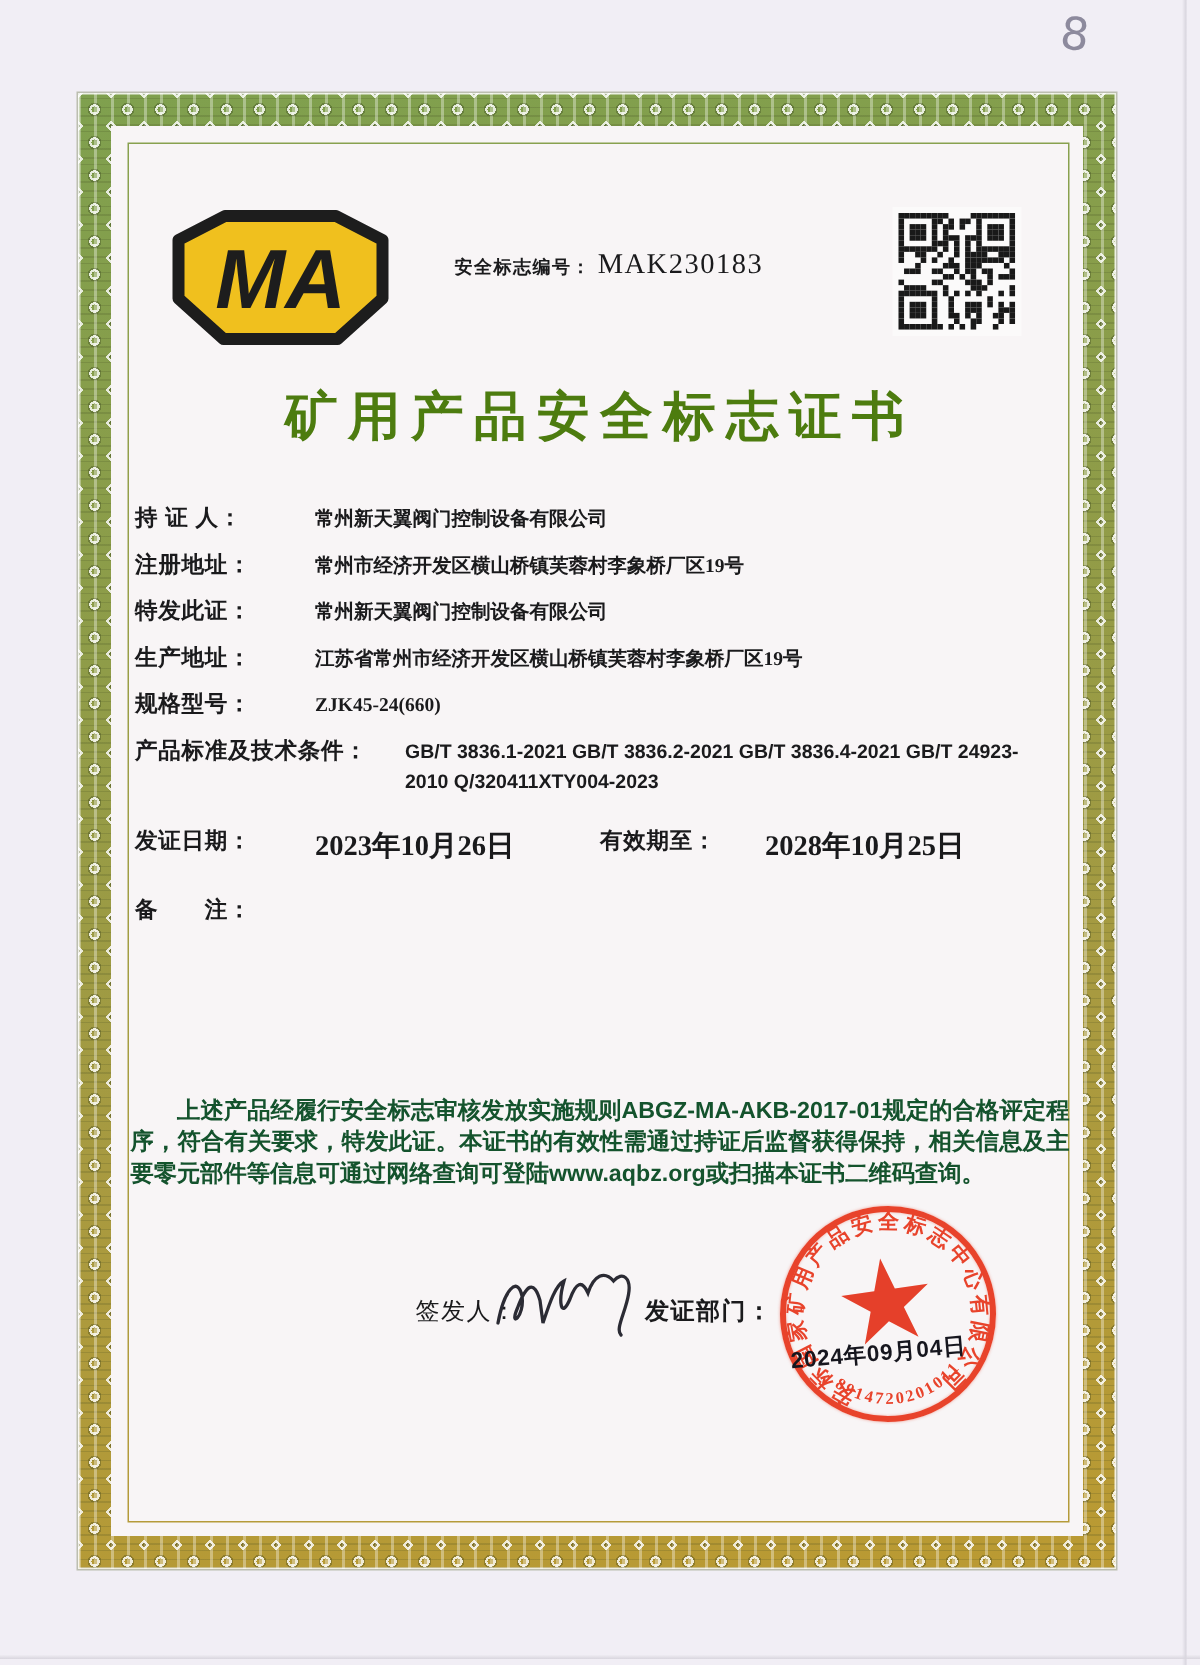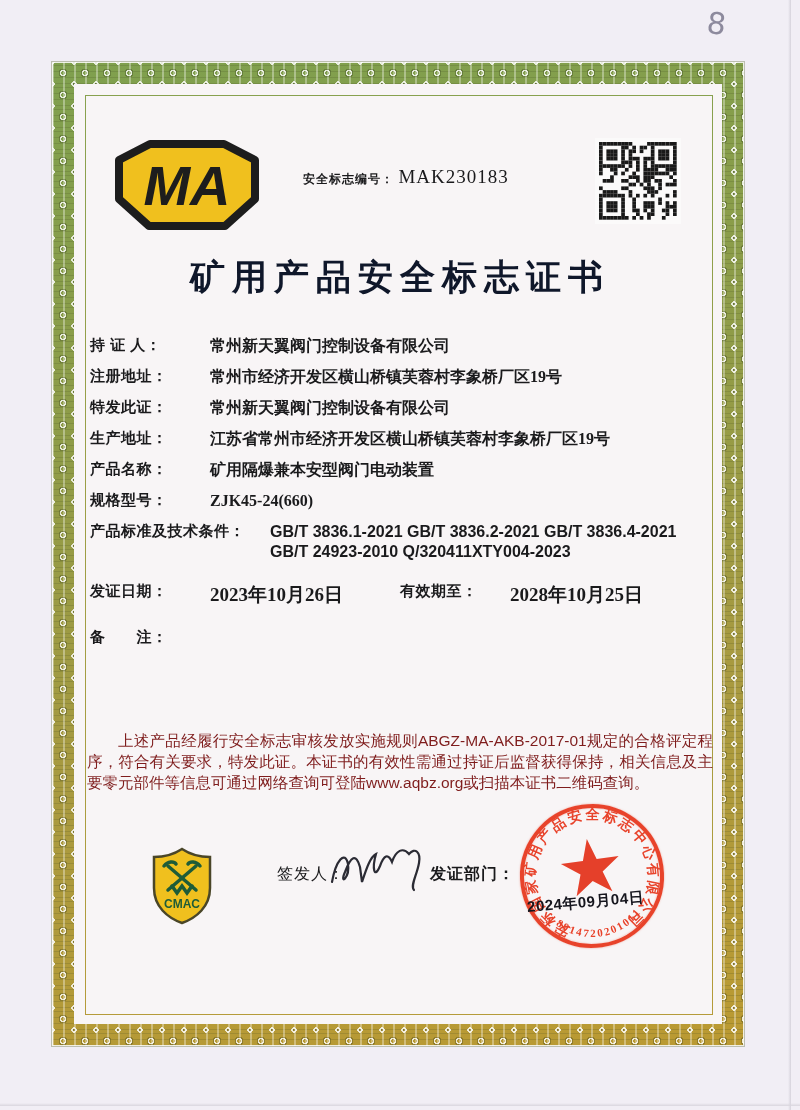--- a/index.html
+++ b/index.html
@@ -28,35 +28,35 @@
 
   
   .ma-logo{position:absolute;left:114px;top:139px;}
   .certno{position:absolute;left:303px;top:166px;white-space:nowrap;}
   .certno .lbl{font-weight:bold;font-size:12px;letter-spacing:1px;}
   .certno .val{font-family:"Liberation Serif",serif;font-size:19px;letter-spacing:1px;}
   .qr{position:absolute;left:595px;top:138px;width:86px;height:86px;background:#fbfafa;}
 
   .title{position:absolute;left:60px;top:254px;width:680px;text-align:center;
      font-family:"Liberation Serif",serif;font-weight:bold;font-size:35px;
-     letter-spacing:7px;color:#0f172a;}
+     letter-spacing:7px;color:#4d7c0f;}
 
   
   .col{position:absolute;left:90px;top:336px;width:622px;}
   .frow{display:flex;align-items:flex-start;margin-bottom:11px;min-height:20px;}
   .flabel{flex:0 0 120px;font-weight:bold;font-size:15px;letter-spacing:.5px;white-space:nowrap;}
-  .fvalue{font-weight:bold;font-size:16px;font-family:"Liberation Serif",serif;line-height:20px;}
+  .fvalue{font-weight:bold;font-size:13px;font-family:"Liberation Serif",serif;line-height:20px;}
   .frow.wide .flabel{flex-basis:180px;}
   .frow.wide .fvalue{font-family:"Liberation Sans",sans-serif;width:428px;}
   .gap-top{margin-top:20px;}
   .dval{font-weight:bold;font-size:19px;font-family:"Liberation Serif",serif;}
   .d1{flex:0 0 190px;} .dl2{flex:0 0 110px;font-weight:bold;font-size:15px;letter-spacing:.5px;}
 
   .statement{position:absolute;left:87px;top:730px;width:626px;font-size:15.5px;
-     font-weight:normal;line-height:21px;text-align:justify;text-indent:2em;color:#7f1d1d;}
+     font-weight:bold;line-height:21px;text-align:justify;text-indent:2em;color:#14532d;}
 
   
   .cmac{position:absolute;left:150px;top:846px;}
   .signer{position:absolute;left:277px;top:864px;font-weight:normal;font-size:16px;letter-spacing:1px;}
   .signature{position:absolute;left:326px;top:840px;}
   .issuer{position:absolute;left:430px;top:864px;font-weight:bold;font-size:16px;letter-spacing:1px;}
 
   
   .seal{position:absolute;left:514px;top:798px;width:156px;height:156px;transform:rotate(-8deg);}
   .seal-ring{position:absolute;inset:6px;border:4px solid #e8432b;border-radius:50%;
@@ -341,24 +341,20 @@
         </div>
         <div class="frow">
           <span class="flabel">特发此证：</span>
           <span class="fvalue">常州新天翼阀门控制设备有限公司</span>
         </div>
         <div class="frow">
           <span class="flabel">生产地址：</span>
           <span class="fvalue">江苏省常州市经济开发区横山桥镇芙蓉村李象桥厂区19号</span>
         </div>
         <div class="frow">
-          <span class="flabel">产品名称：</span>
-          <span class="fvalue">矿用隔爆兼本安型阀门电动装置</span>
-        </div>
-        <div class="frow">
           <span class="flabel">规格型号：</span>
           <span class="fvalue">ZJK45-24(660)</span>
         </div>
         <div class="frow wide">
           <span class="flabel">产品标准及技术条件：</span>
           <span class="fvalue">GB/T 3836.1-2021 GB/T 3836.2-2021 GB/T 3836.4-2021 GB/T 24923-2010 Q/320411XTY004-2023</span>
         </div>
       </div>
 
     <div class="frow gap-top">
@@ -369,33 +365,20 @@
     </div>
 
     <div class="frow gap-top">
       <span class="flabel">备　　注：</span>
       <span class="fvalue"></span>
     </div>
   </div>
 
   <div class="statement">上述产品经履行安全标志审核发放实施规则ABGZ-MA-AKB-2017-01规定的合格评定程序，符合有关要求，特发此证。本证书的有效性需通过持证后监督获得保持，相关信息及主要零元部件等信息可通过网络查询可登陆www.aqbz.org或扫描本证书二维码查询。</div>
 
-  <div class="cmac">
-    <svg width="64" height="80" viewBox="0 0 64 80">
-      <path d="M32,3 C41,9 53,11 60,11 L60,42 C60,61 46,72 32,77 C18,72 4,61 4,42 L4,11 C11,11 23,9 32,3 Z" fill="#f0c01e" stroke="#4a4628" stroke-width="2.5"></path>
-      <g stroke="#1e5c38" stroke-width="3.5" stroke-linecap="round" fill="none">
-        <path d="M18,20 L46,44"></path>
-        <path d="M46,20 L18,44"></path>
-        <path d="M14,20 C18,15 24,15 26,18"></path>
-        <path d="M50,20 C46,15 40,15 38,18"></path>
-        <path d="M22,40 L27,47 L32,40 L37,47 L42,40"></path>
-      </g>
-      <text x="32" y="62" text-anchor="middle" font-family="Liberation Sans, sans-serif" font-size="12" font-weight="bold" fill="#1e5c38">CMAC</text>
-    </svg>
-  </div>
 
   <div class="signer">签发人：</div>
   <div class="signature">
     <svg width="100" height="58" viewBox="0 0 100 58">
       <path d="M6,42 C10,20 19,10 22,24 C24,38 13,46 19,32 C25,16 30,13 34,27 L36,42
                C40,30 44,17 50,14 C46,28 48,40 54,26 C58,15 62,13 66,22
                C70,10 77,7 83,14 C89,7 95,12 93,23 C91,35 84,46 88,50" stroke="#2b2b34" stroke-width="2.2" fill="none" stroke-linecap="round"></path>
     </svg>
   </div>
   <div class="issuer">发证部门：</div>

